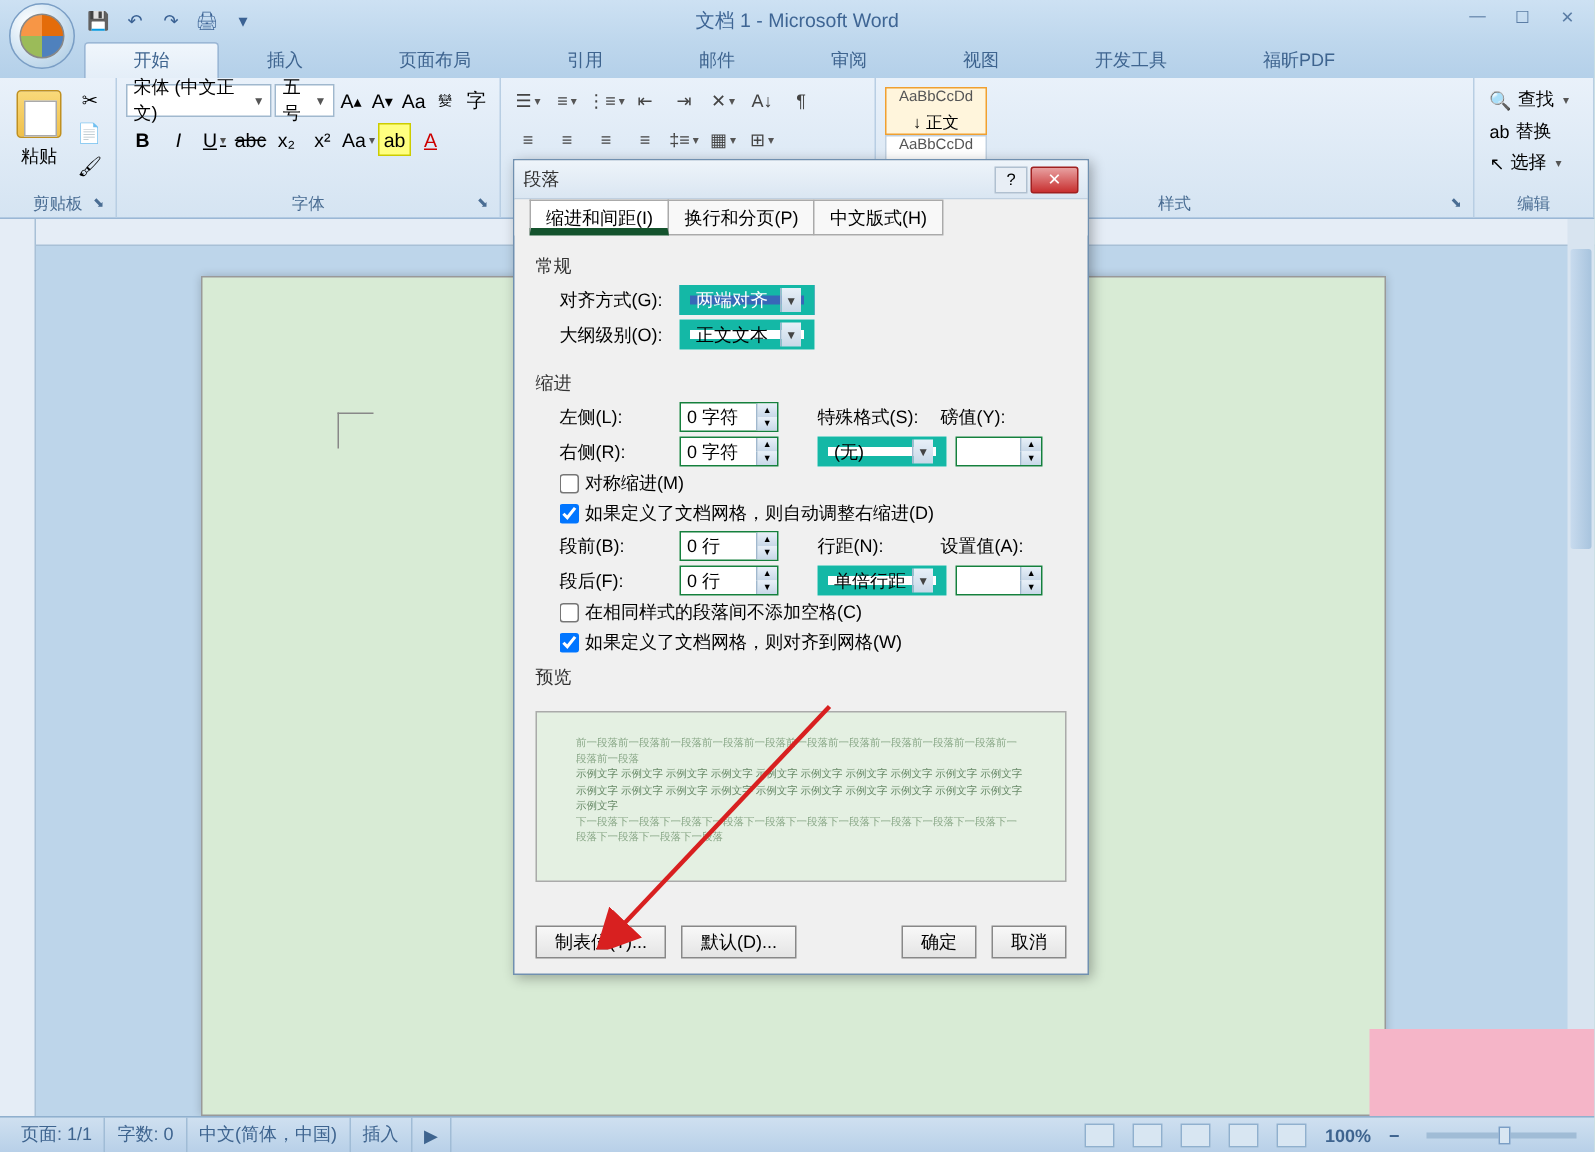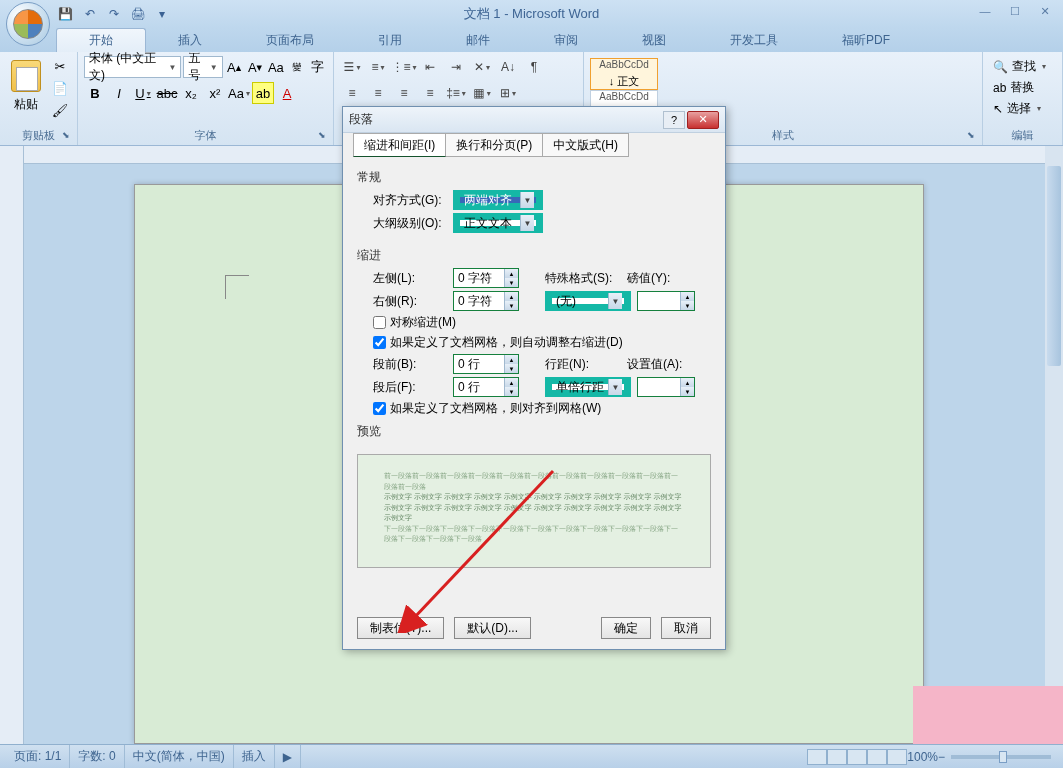--- a/index.html
+++ b/index.html
@@ -72,21 +72,21 @@
 
 .dialog { position: absolute; left: 342px; top: 106px; width: 384px; height: 544px; background: #f0f0f0; border: 1px solid #7090b0; box-shadow: 2px 2px 8px rgba(0,0,0,0.3); z-index: 50; }
 .dlg-title { height: 26px; background: linear-gradient(#eef4fa, #dae6f2); display: flex; align-items: center; padding: 0 6px; border-bottom: 1px solid #c0d0e0; }
 .dlg-title-text { font-size: 12px; color: #333; }
 .dlg-title-btns { margin-left: auto; display: flex; gap: 2px; }
 .dlg-help { width: 22px; height: 18px; background: #e8eef5; border: 1px solid #b0c0d0; display: flex; align-items: center; justify-content: center; font-size: 11px; cursor: pointer; }
 .dlg-close { width: 32px; height: 18px; background: linear-gradient(#e8a0a0, #c83030); border: 1px solid #a02020; color: #fff; display: flex; align-items: center; justify-content: center; font-size: 11px; cursor: pointer; border-radius: 2px; }
 
 .dlg-tabs { height: 24px; display: flex; padding: 0 10px; background: #f0f0f0; }
 .dlg-tab { padding: 3px 10px; font-size: 12px; border: 1px solid #aaa; background: #f8f8f8; cursor: pointer; margin-right: -1px; }
-.dlg-tab.active { background: #fff; border-bottom: 1px solid #14532d; position: relative; z-index: 2; }
+.dlg-tab.active { background: #fff; border-bottom: 5px solid #14532d; position: relative; z-index: 2; }
 
 .dlg-body { padding: 6px 14px; font-size: 12px; }
 .dlg-section-label { font-size: 12px; margin: 6px 0 4px; color: #333; }
 .dlg-row { display: flex; align-items: center; margin: 3px 0 3px 16px; gap: 6px; }
 .dlg-label { width: 74px; }
 .dlg-combo { height: 20px; border: 7px solid #14b8a6; background: #fff; display: flex; align-items: center; justify-content: space-between; padding: 0 2px 0 4px; font-size: 12px; }
 .dlg-combo.hl { background: #3868b8; color: #fff; }
 .dlg-combo-arrow { width: 14px; height: 16px; background: linear-gradient(#e8f0f8, #c8d8e8); border-left: 1px solid #a0b8ce; display: flex; align-items: center; justify-content: center; font-size: 8px; color: #444; }
 .dlg-spin { width: 66px; height: 20px; border: 1px solid #15803d; background: #fff; display: flex; align-items: center; padding-left: 4px; position: relative; }
 .dlg-spin-btns { position: absolute; right: 0; top: 0; bottom: 0; width: 14px; display: flex; flex-direction: column; }
@@ -100,21 +100,21 @@
 .dlg-buttons { position: absolute; bottom: 10px; left: 14px; right: 14px; display: flex; gap: 10px; }
 .dlg-btn { height: 22px; padding: 0 12px; border: 1px solid #888; background: linear-gradient(#f8f8f8, #e4e4e4); font-size: 12px; cursor: pointer; display: flex; align-items: center; }
 .dlg-btn.right { margin-left: auto; }
 
 
 .arrow-ann { position: absolute; left: 395px; top: 463px; width: 180px; height: 170px; z-index: 60; pointer-events: none; }
 
 
 .statusbar { position: absolute; bottom: 0; left: 0; right: 0; height: 24px; background: linear-gradient(#cfe0f0, #b8d0e8); border-top: 1px solid #90b0ce; display: flex; align-items: center; font-size: 12px; color: #3e648f; padding: 0 6px; }
 .status-seg { padding: 0 8px; border-right: 1px solid #a0bcd6; height: 100%; display: flex; align-items: center; }
-.status-right { margin-left: auto; display: flex; align-items: center; gap: 0; }
+.status-right { margin-left: auto; display: flex; align-items: center; gap: 12px; font-weight: bold; }
 .view-btn { width: 20px; height: 16px; border: 1px solid #90b0ce; background: #d8e6f2; cursor: pointer; }
 .zoom-slider { width: 100px; height: 4px; background: #a0bcd6; position: relative; margin: 0 6px; }
 .zoom-thumb { position: absolute; left: 48px; top: -4px; width: 8px; height: 12px; background: #d8e6f2; border: 1px solid #7a9ec5; }
 .pink-block { position: absolute; right: 0; bottom: 24px; width: 150px; height: 58px; background: #f5b5c8; }
 
 .dropdown-caret { font-size: 8px; color: #555; margin-left: 2px; }
 </style>
 </head>
 <body>
 
@@ -386,20 +386,24 @@
           <div class="dlg-combo-arrow">▼</div>
         </div>
       <div class="dlg-spin" style="width:58px">
           <span></span>
           <div class="dlg-spin-btns">
             <div class="dlg-spin-btn">▲</div>
             <div class="dlg-spin-btn">▼</div>
           </div>
         </div>
     </div>
+    <label class="dlg-check">
+        <input type="checkbox" style="">
+        <span>在相同样式的段落间不添加空格(C)</span>
+      </label>
     <label class="dlg-check">
         <input type="checkbox" checked="" style="">
         <span>如果定义了文档网格，则对齐到网格(W)</span>
       </label>
 
     <div class="dlg-section-label">预览</div>
   </div>
   <div class="dlg-preview">
     <div>前一段落前一段落前一段落前一段落前一段落前一段落前一段落前一段落前一段落前一段落前一段落前一段落</div>
     <div class="preview-dark">示例文字 示例文字 示例文字 示例文字 示例文字 示例文字 示例文字 示例文字 示例文字 示例文字 示例文字 示例文字 示例文字 示例文字 示例文字 示例文字 示例文字 示例文字 示例文字 示例文字 示例文字</div>

